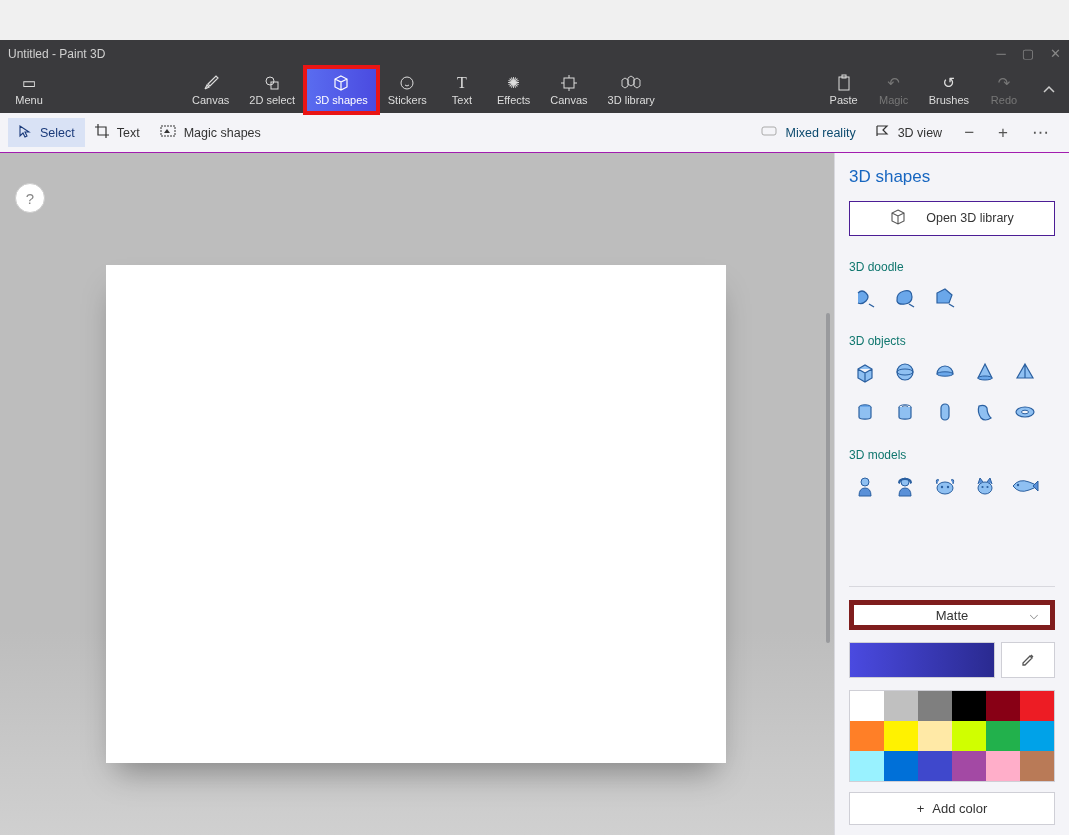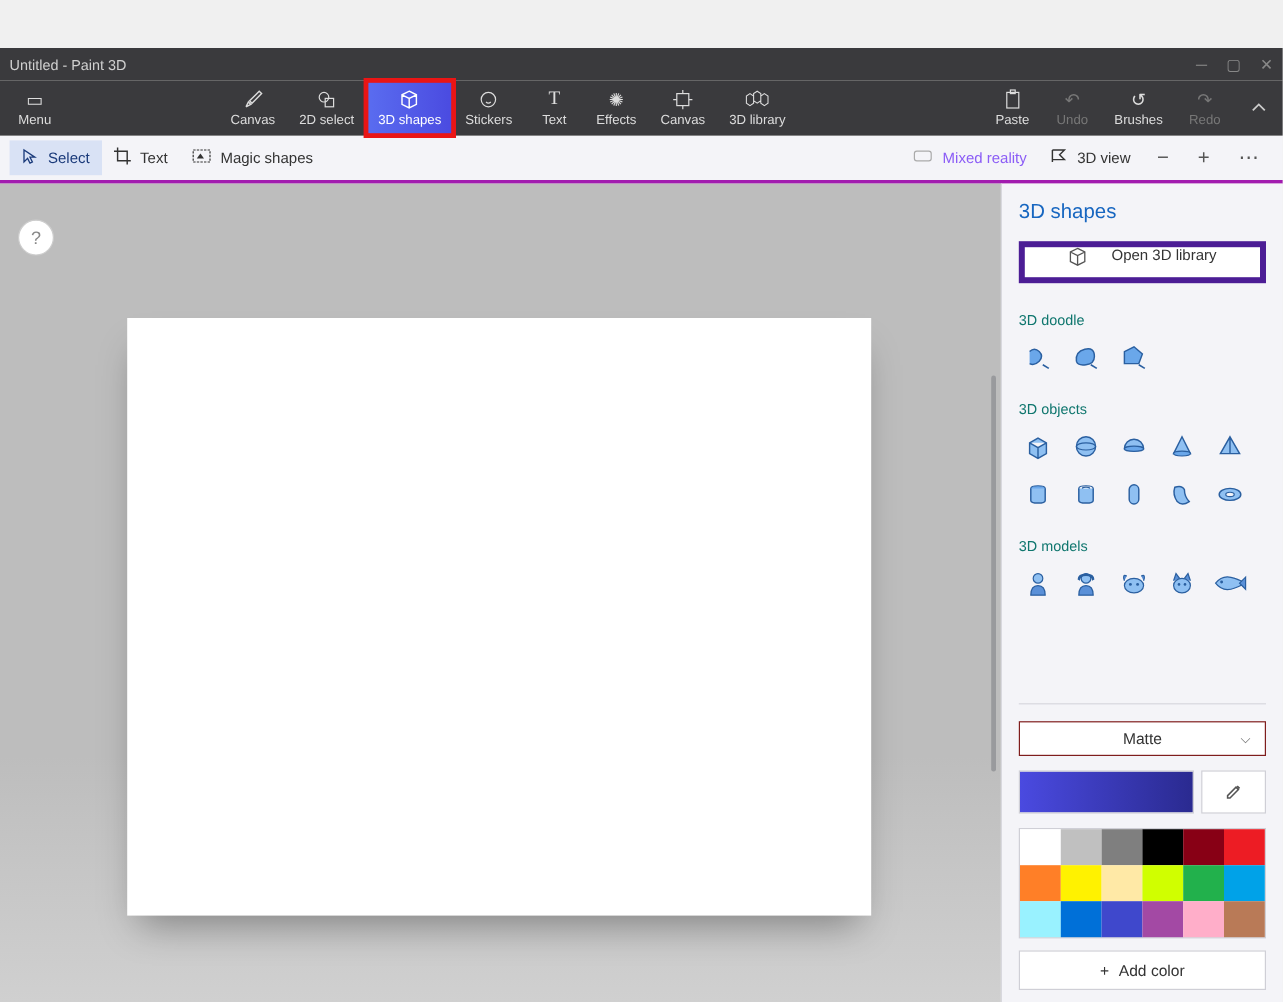--- a/index.html
+++ b/index.html
@@ -17,44 +17,44 @@
 .rib-item.menu-left { margin-left: 4px; margin-right: 128px; }
 .rib-item .ico { height: 18px; display: flex; align-items: center; justify-content: center; font-size: 15px; }
 .rib-item .lbl { margin-top: 2px; }
 .rib-item.selected { background: linear-gradient(90deg,#5a6df0,#4a4ae0); color: #fff; }
 .rib-item.highlight { outline: 4px solid #ea1515; outline-offset: -2px; }
 .rib-right { margin-left: auto; display: flex; align-items: stretch; }
 .rib-item.dim { color: #777; }
 .rib-collapse { width: 40px; display: flex; align-items: center; justify-content: center; color: #ccc; }
 
 
-.subbar { height: 40px; background: #f4f4f8; border-bottom: 3px solid #a21caf; display: flex; align-items: center; padding: 0 8px; font-size: 12.5px; color: #333; }
+.subbar { height: 40px; background: #f4f4f8; border-bottom: 1px solid #a21caf; display: flex; align-items: center; padding: 0 8px; font-size: 12.5px; color: #333; }
 .sub-item { display: flex; align-items: center; gap: 8px; padding: 6px 10px; cursor: default; }
 .sub-item.active { background: #d9e2f5; color: #1a3a7a; }
-.sub-item.faded { color: #8b5cf6; }
+.sub-item.faded { color: #0c4a6e; }
 .sub-spacer { flex: 1; }
 .sub-icon-only { padding: 6px 12px; font-size: 17px; color: #555; }
 
 
 .workspace { flex: 1; display: flex; min-height: 0; }
 .canvas-area { flex: 1; background: linear-gradient(#bdbdbd 0%, #bdbdbd 70%, #d0d0d0 100%); position: relative; overflow: hidden; }
 .help-btn { position: absolute; top: 30px; left: 15px; width: 30px; height: 30px; border-radius: 50%; background: #fff; border: 1px solid #ccc; display: flex; align-items: center; justify-content: center; color: #888; font-size: 15px; }
 .canvas { position: absolute; left: 106px; top: 112px; width: 620px; height: 498px; background: #fff; box-shadow: 0 18px 30px -10px rgba(0,0,0,0.35); }
 .canvas-scroll { position: absolute; right: 4px; top: 160px; width: 4px; height: 330px; background: #999a9d; border-radius: 2px; }
 
 
 .rpanel { width: 235px; background: #f4f4f8; border-left: 1px solid #d8d8de; display: flex; flex-direction: column; padding: 14px 14px 10px 14px; overflow-y: auto; }
 .rpanel h2 { color: #1766c0; font-weight: 400; font-size: 17px; margin-bottom: 14px; }
-.wide-btn { border: 5px solid #4c1d95; background: #fff; height: 38px; display: flex; align-items: flex-start; justify-content: center; gap: 20px; font-size: 12.5px; color: #333; margin-bottom: 18px; cursor: default; }
+.wide-btn { border: 1px solid #4c1d95; background: #fff; height: 38px; display: flex; align-items: center; justify-content: center; gap: 20px; font-size: 12.5px; color: #333; margin-bottom: 18px; cursor: default; }
 .sec-title { font-size: 12px; color: #0f766e; margin: 6px 0 8px 0; }
 .shape-row { display: flex; flex-wrap: wrap; gap: 8px; margin-bottom: 14px; }
 .shape-cell { width: 32px; height: 32px; display: flex; align-items: center; justify-content: center; border-radius: 4px; cursor: default; }
 .shape-cell svg { display:block; }
 .divider { height: 1px; background: #d8d8de; margin: 10px 0 14px 0; }
-.matte-sel { border: 1px solid #7f1d1d; background: #fff; height: 32px; display: flex; align-items: center; justify-content: center; position: relative; font-size: 13px; color: #333; margin-bottom: 12px; }
+.matte-sel { border: 5px solid #7f1d1d; background: #fff; height: 32px; display: flex; align-items: center; justify-content: center; position: relative; font-size: 13px; color: #333; margin-bottom: 12px; }
 .matte-sel .chev { position: absolute; right: 12px; color: #777; font-size: 11px; }
 .color-main { display: flex; gap: 6px; margin-bottom: 6px; }
 .swatch { flex: 1; height: 36px; border: 1px solid #cfcfd6; }
 .swatch.grad { background: linear-gradient(90deg,#4a4ae0,#2a2a90); }
 .eyedrop-btn { width: 54px; height: 36px; border: 1px solid #cfcfd6; background: #fff; display: flex; align-items: center; justify-content: center; color: #555; font-size: 15px; }
 .palette { display: grid; grid-template-columns: repeat(6, 1fr); gap: 0; margin-top: 6px; border: 1px solid #cfcfd6; }
 .palette div { height: 30px; }
 .add-color { margin-top: 10px; border: 1px solid #cfcfd6; background: #fff; height: 36px; display: flex; align-items: center; justify-content: center; gap: 8px; font-size: 13px; color: #333; cursor: default; }
 .rpanel-bigspacer { flex: 1; min-height: 60px; }
 
@@ -142,21 +142,21 @@
       <div class="ico">
         <svg width="14" height="16" viewBox="0 0 14 16">
             <rect x="2" y="2" width="10" height="13" fill="none" stroke="#ddd"></rect>
             <rect x="5" y="0" width="4" height="3" fill="none" stroke="#ddd"></rect>
           </svg>
       </div>
       <div class="lbl">Paste</div>
     </div>
     <div class="rib-item dim">
       <div class="ico">↶</div>
-      <div class="lbl">Undo</div>
+      <div class="lbl">Magic</div>
     </div>
     <div class="rib-item">
       <div class="ico">↺</div>
       <div class="lbl">Brushes</div>
     </div>
     <div class="rib-item dim">
       <div class="ico">↷</div>
       <div class="lbl">Redo</div>
     </div>
     <div class="rib-collapse">

